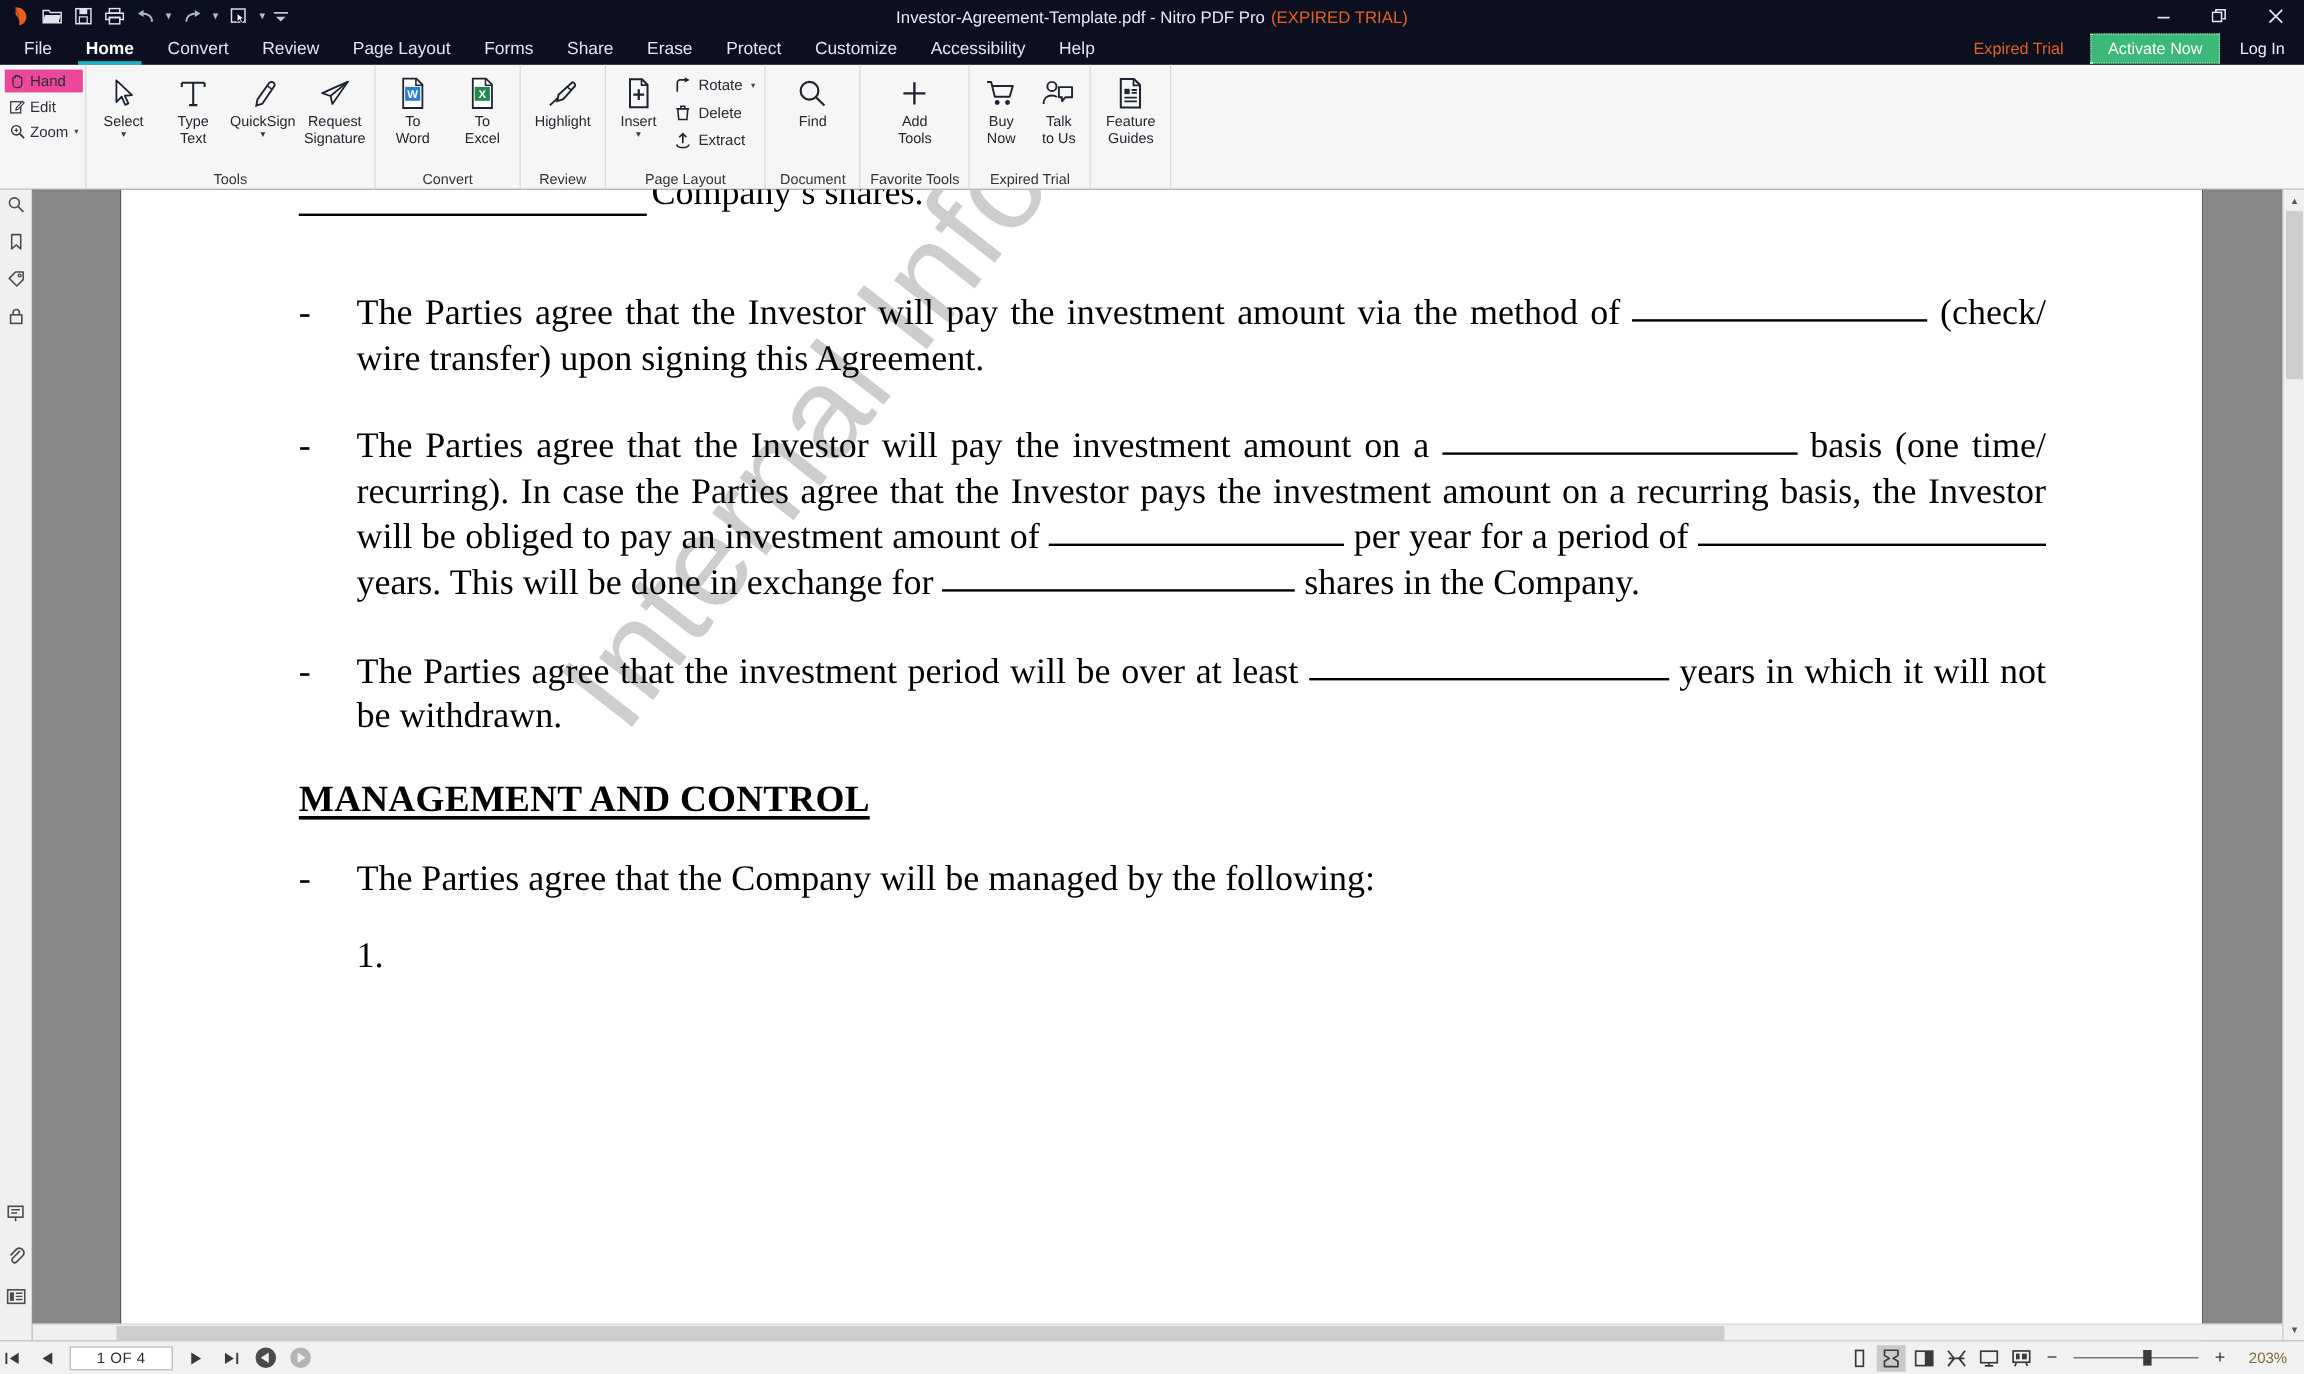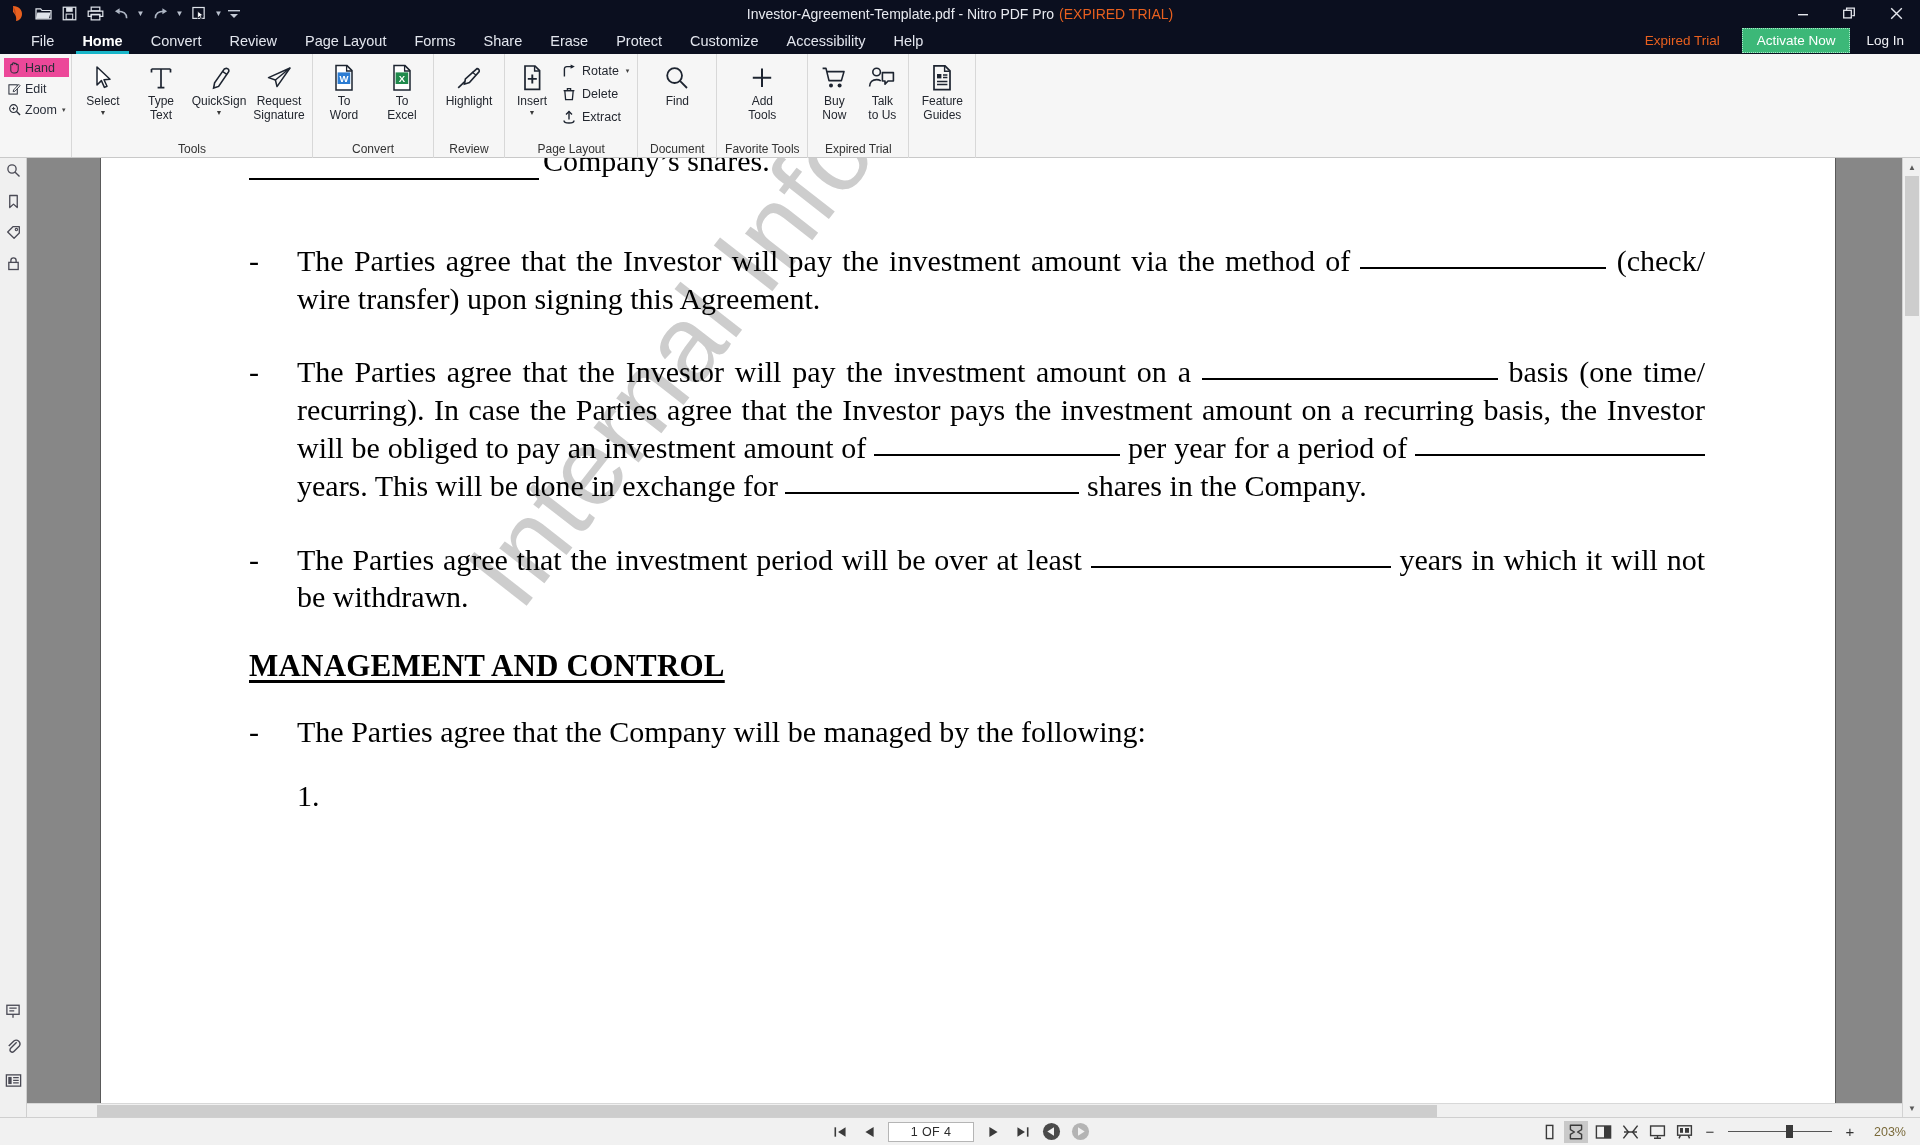--- a/index.html
+++ b/index.html
@@ -31,21 +31,21 @@
     font-size: 14px; color: #e8eaf0; pointer-events: none;
   }
   .title-center .trial { color: #e8601f; margin-left: 5px; }
 
   .wincontrols { position: absolute; right: 0; top: 0; height: 27px; display: flex; }
   .wc { width: 47px; height: 27px; display:flex;align-items:center;justify-content:center; color:#e6e8ee; }
 
   
   .menubar {
     position: absolute; top: 27px; left: 0; width: 1920px; height: 27px;
-    background: #0b0f1f; display: flex; align-items: stretch; padding-left: 17px;
+    background: #0b0f1f; display: flex; align-items: stretch; padding-left: 6px;
   }
   .menu-item {
     padding: 0 14px; display: flex; align-items: center;
     font-size: 14.5px; color: #e3e6ee; position: relative; white-space: nowrap;
   }
   .menu-item.active { color: #ffffff; font-weight: bold; }
   .menu-item.active::after {
     content: ""; position: absolute; left: 8px; right: 8px; bottom: 0; height: 3px;
     background: #19b6c9;
   }
@@ -163,21 +163,21 @@
   .hthumb { position: absolute; left: 70px; top: 1px; width: 1340px; height: 12px; background: #cdcdcd; }
 
   
   .statusbar {
     position: absolute; bottom: 0; left: 0; width: 1920px; height: 28px;
     background: #f1f1f1; border-top: 1px solid #cfcfcf;
     display: flex; align-items: center;
   }
   .nav-center {
     position: absolute; left: 0; right: 0; display: flex; align-items: center;
-    justify-content: center; gap: 9px;
+    gap: 9px;
   }
   .nav-ico { width: 20px; height: 20px; display:flex;align-items:center;justify-content:center; color:#3a3a3a; }
   .page-box {
     width: 86px; height: 20px; background: #fff; border: 1px solid #b5b5b5;
     display: flex; align-items: center; justify-content: center;
     font-size: 12.5px; color: #2b2b2b; letter-spacing: .4px;
   }
   .status-right {
     position: absolute; right: 10px; display: flex; align-items: center; gap: 3px;
   }

